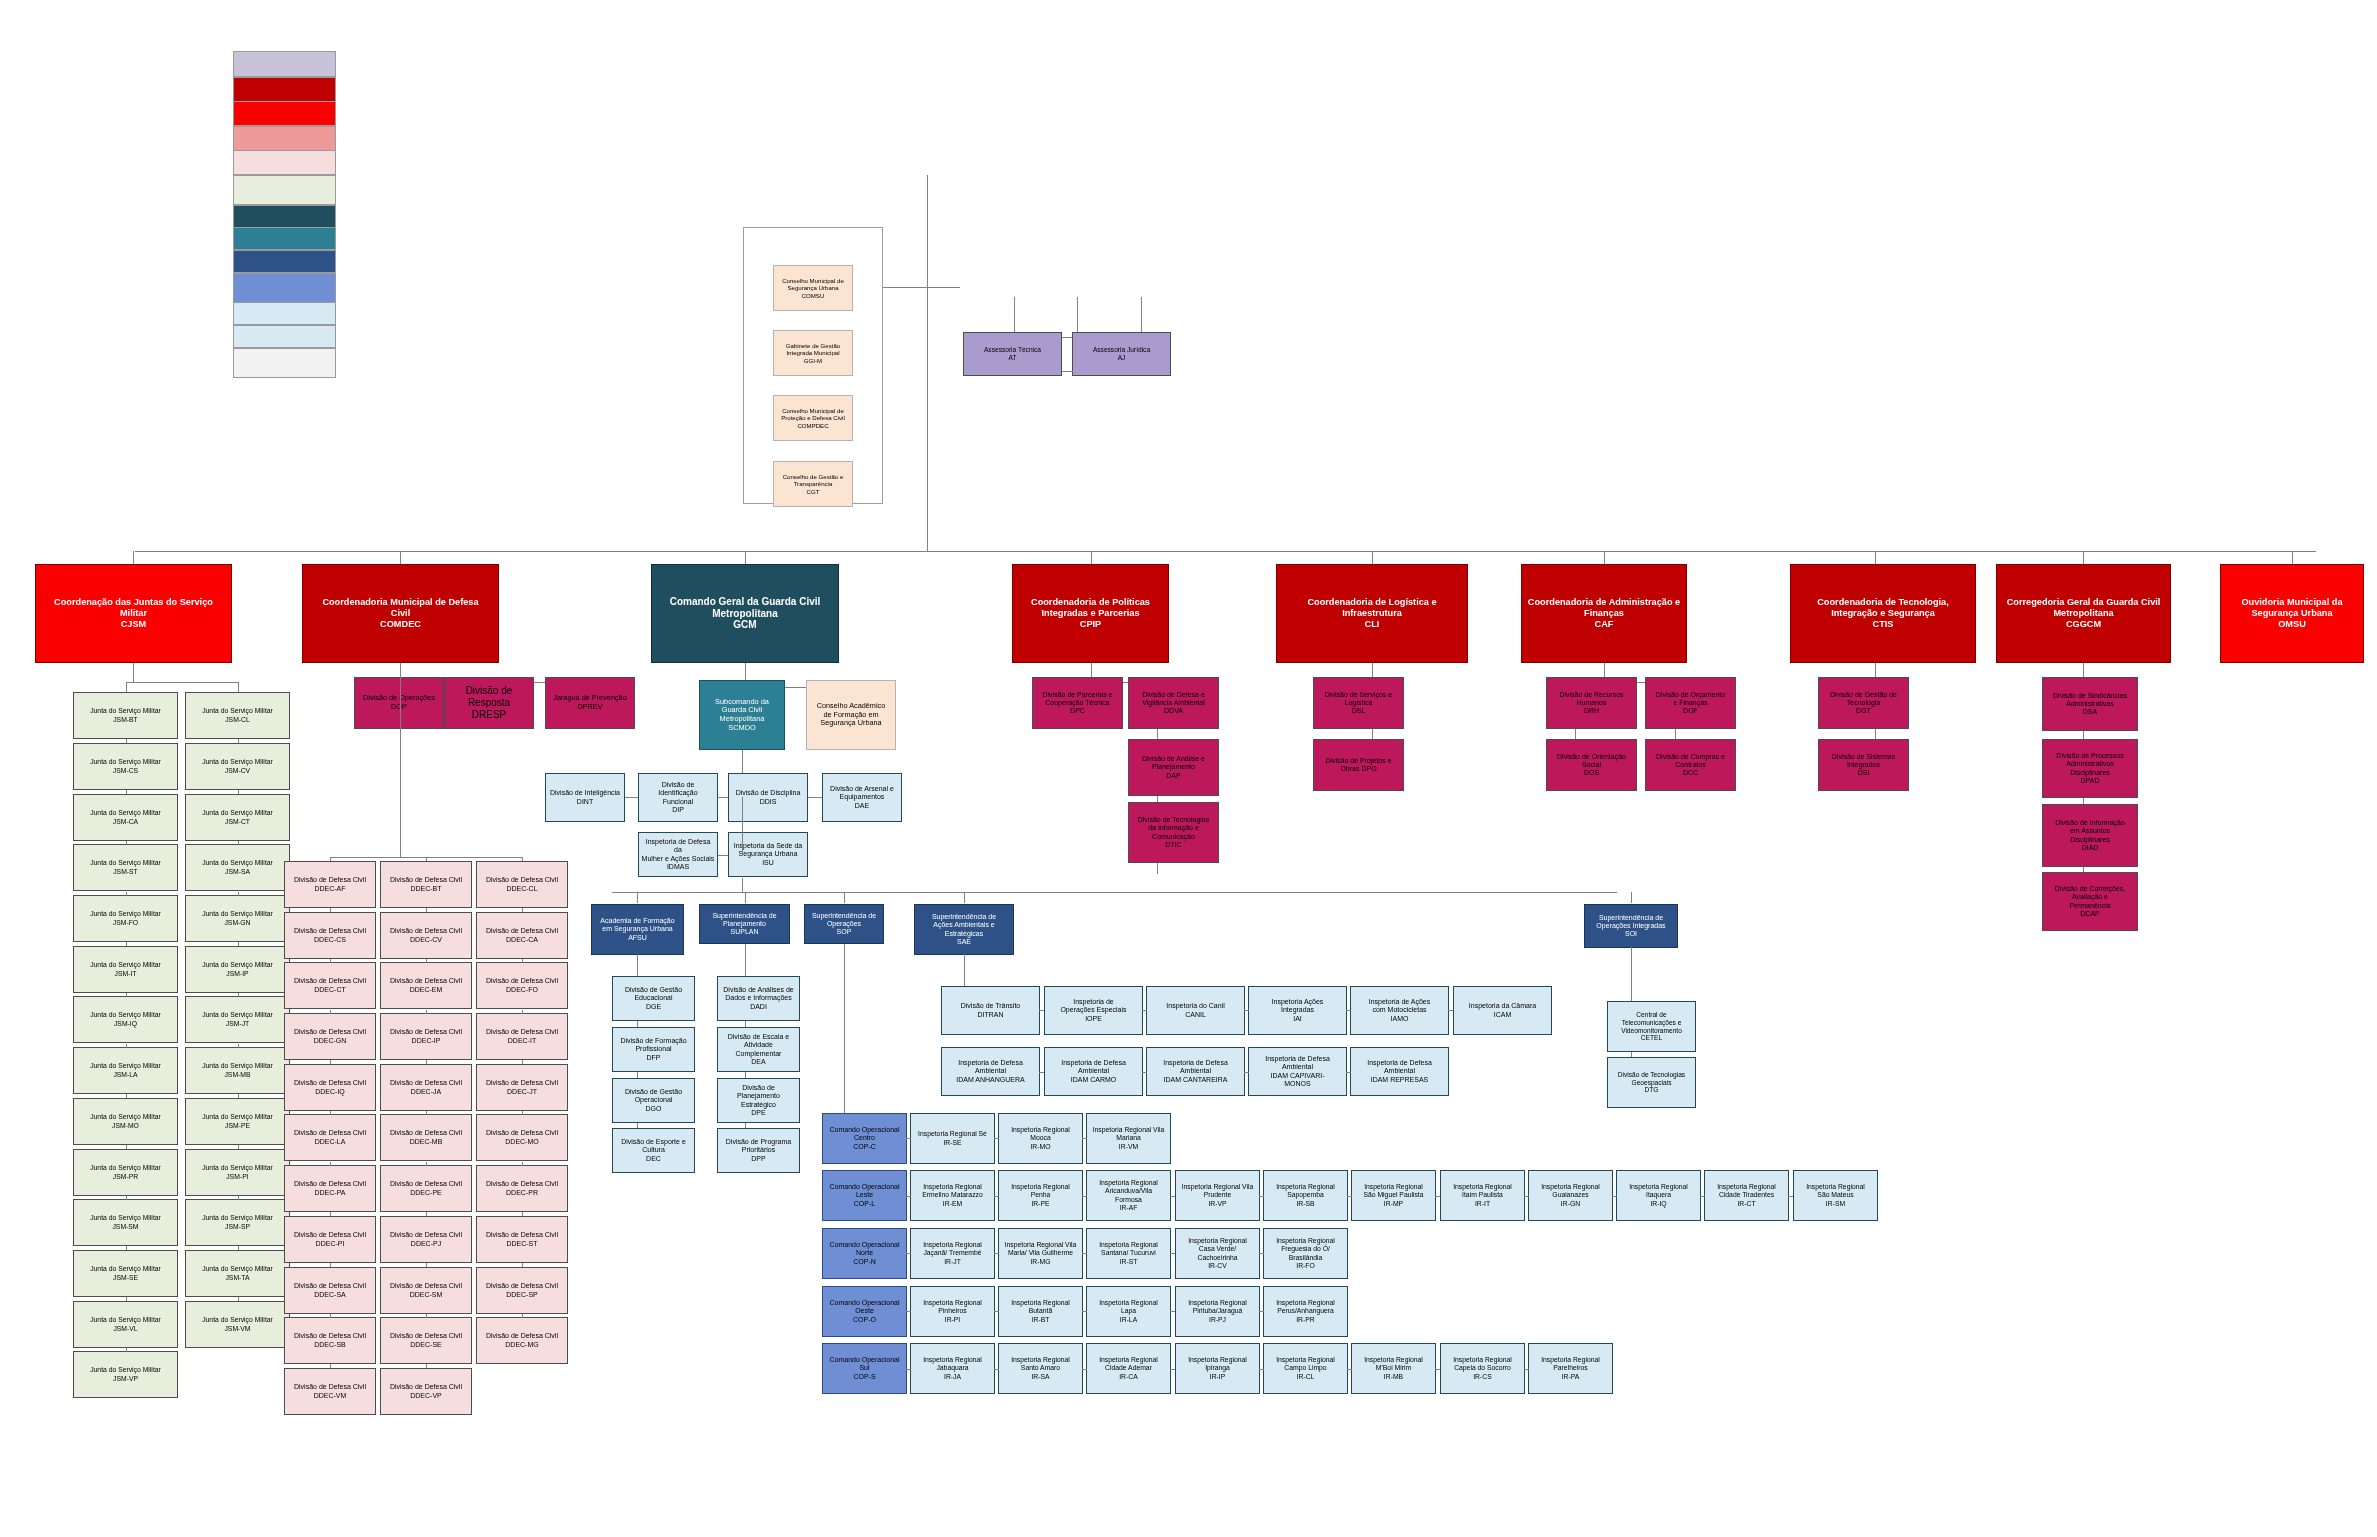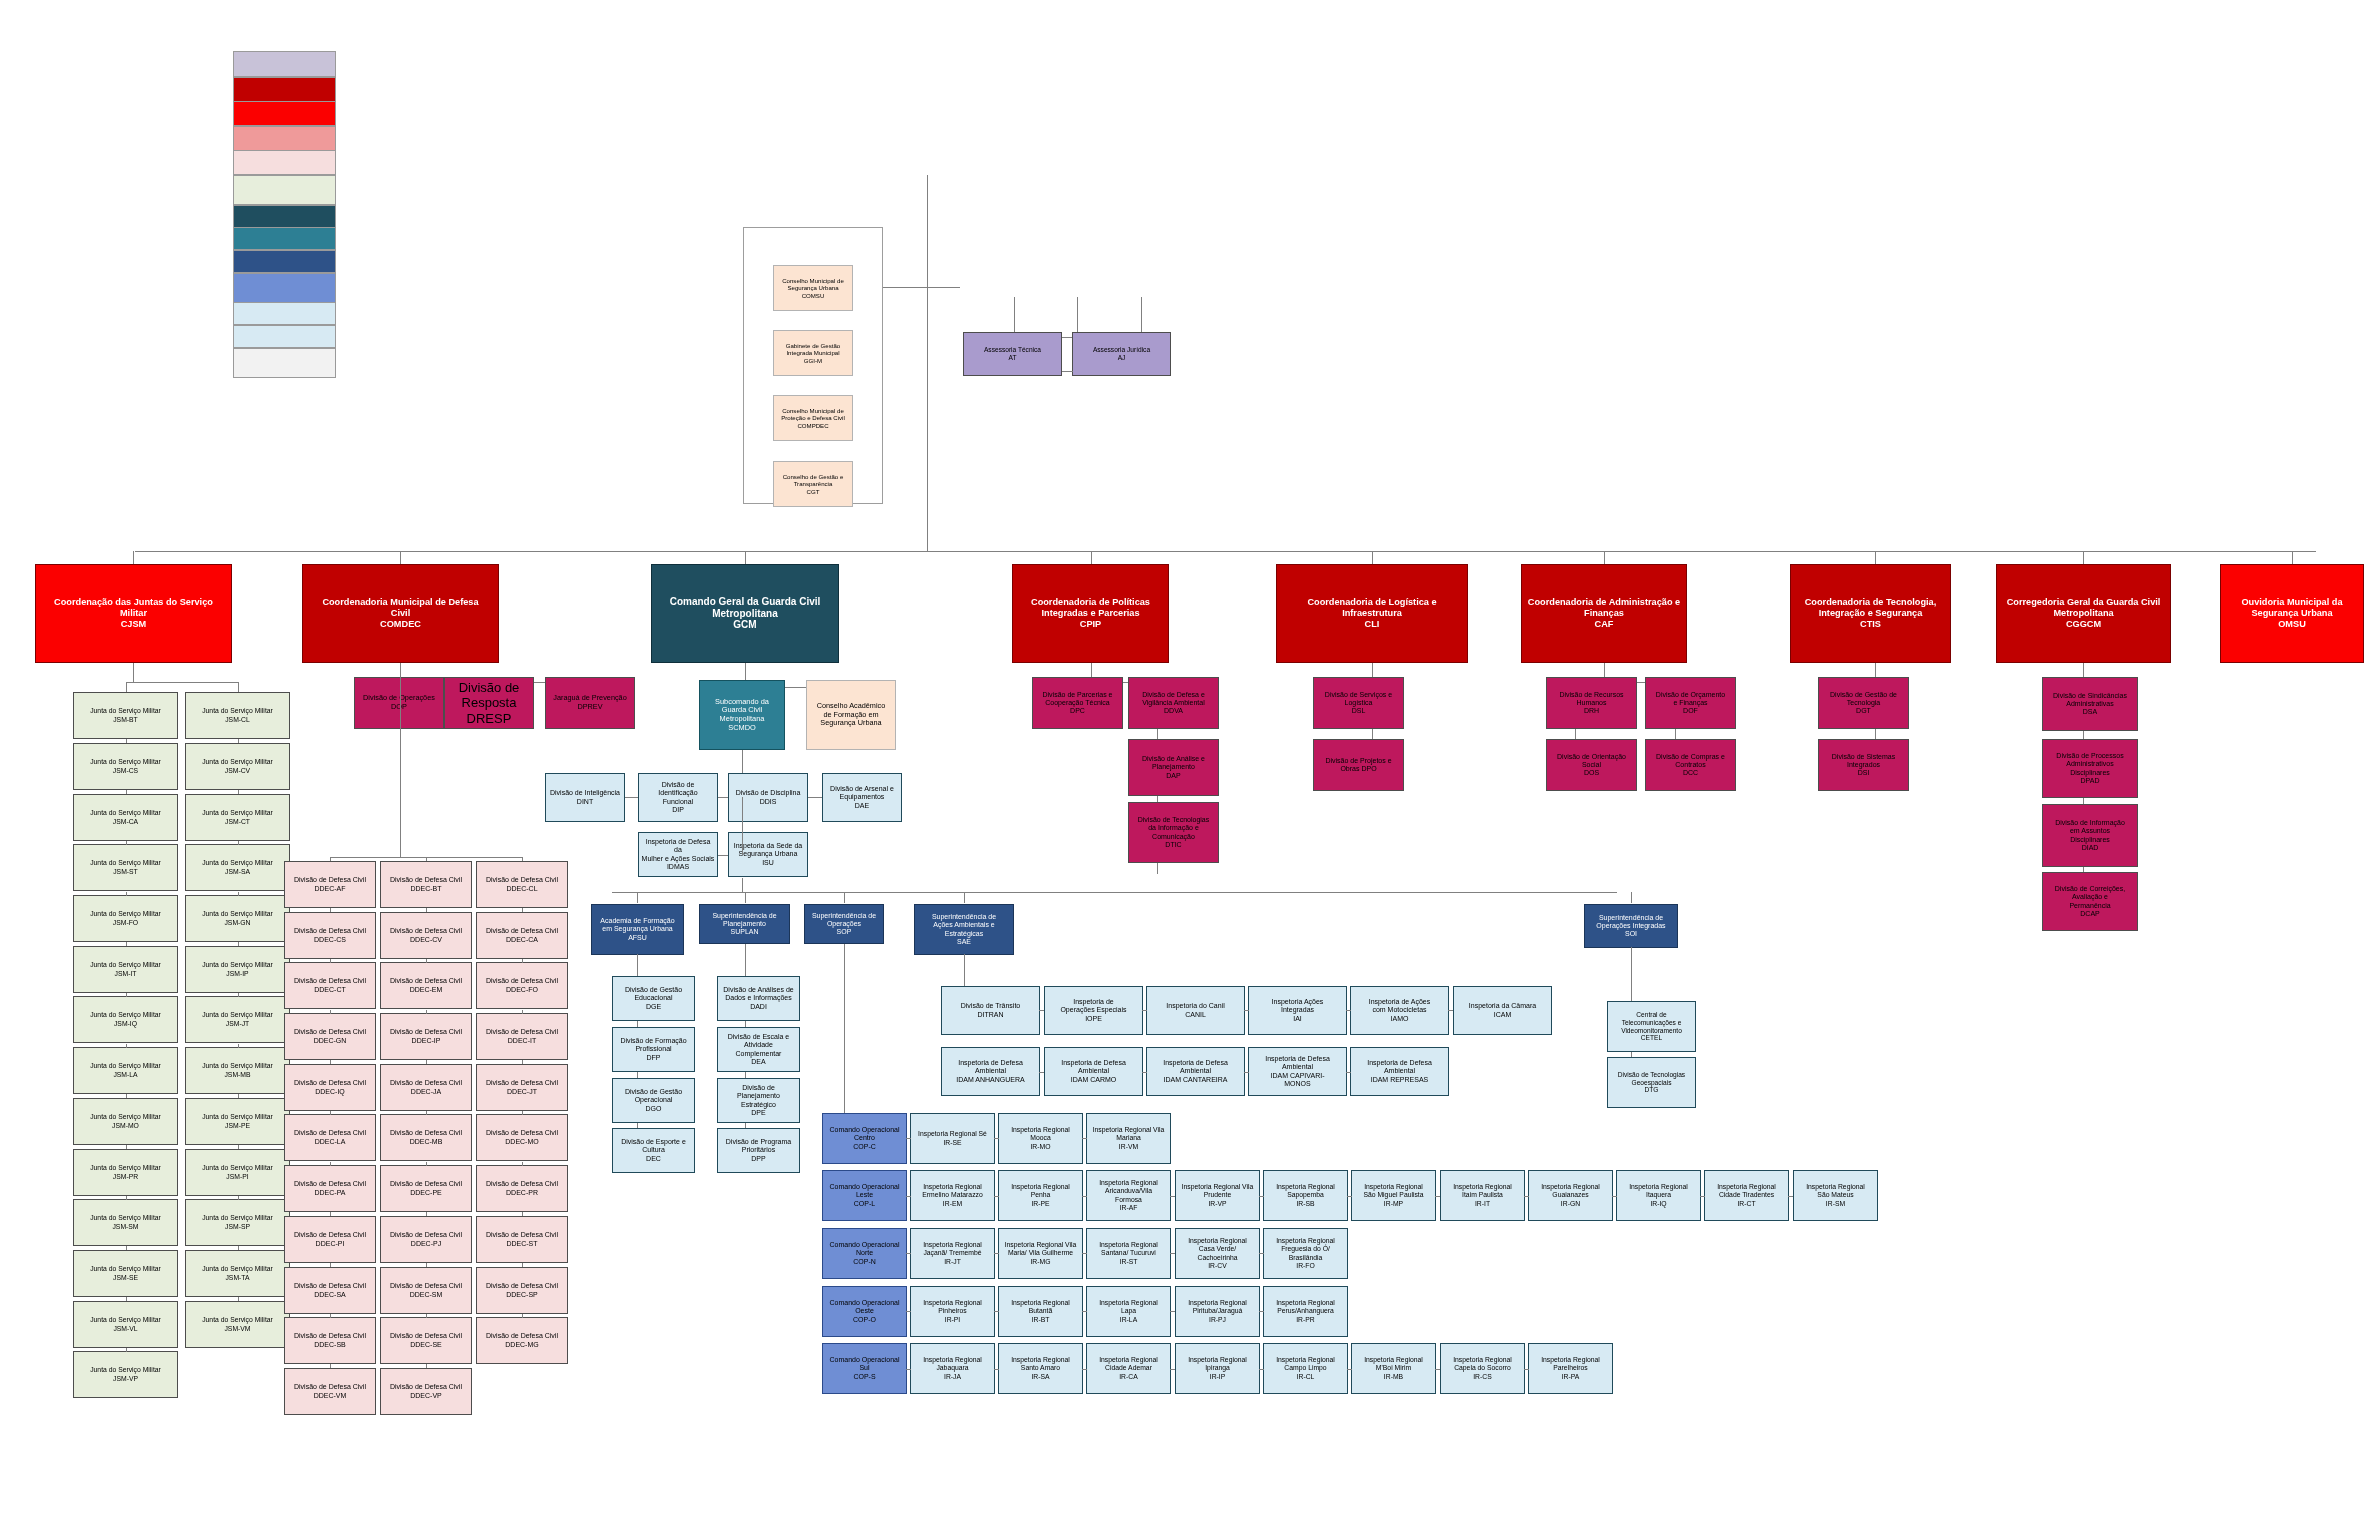--- a/index.html
+++ b/index.html
@@ -121,21 +121,21 @@
 Infraestrutura
 CLI</span>
     </div>
     <div class="ln lnv" style="left: 1372px; top: 551px; height: 13px;"></div>
     <div class="node c-coord" style="left: 1521px; top: 564px; width: 166px; height: 99px; font-size: 9.2px;">
       <span>Coordenadoria de Administração e
 Finanças
 CAF</span>
     </div>
     <div class="ln lnv" style="left: 1604px; top: 551px; height: 13px;"></div>
-    <div class="node c-coord" style="left: 1790px; top: 564px; width: 161px; height: 99px; font-size: 9.2px;">
+    <div class="node c-coord" style="left: 1790px; top: 564px; width: 186px; height: 99px; font-size: 9.2px;">
       <span>Coordenadoria de Tecnologia,
 Integração e Segurança
 CTIS</span>
     </div>
     <div class="ln lnv" style="left: 1875px; top: 551px; height: 13px;"></div>
     <div class="node c-coord" style="left: 1996px; top: 564px; width: 175px; height: 99px; font-size: 9.2px;">
       <span>Corregedoria Geral da Guarda Civil
 Metropolitana
 CGGCM</span>
     </div>
@@ -287,21 +287,21 @@
     <div class="ln lnh" style="left: 383px; top: 682px; width: 191px;"></div>
     <div class="ln lnv" style="left: 383px; top: 682px; height: 0px;"></div>
     <div class="ln lnv" style="left: 473px; top: 682px; height: 0px;"></div>
     <div class="ln lnv" style="left: 574px; top: 682px; height: 0px;"></div>
     <div class="ln lnv" style="left: 383px; top: 682px; height: 0px;"></div>
     <div class="node c-div" style="left: 338px; top: 677px; width: 90px; height: 52px; font-size: 7.3px;">
       <span>Divisão de Operações
 DOP</span>
     </div>
     <div class="ln lnv" style="left: 473px; top: 682px; height: 0px;"></div>
-    <div class="node c-div" style="left: 428px; top: 677px; width: 90px; height: 52px; font-size: 13px; justify-content: center;">
+    <div class="node c-div" style="left: 428px; top: 677px; width: 90px; height: 52px; font-size: 10px; justify-content: center;">
       <span>Divisão de Resposta
 DRESP</span>
     </div>
     <div class="ln lnv" style="left: 574px; top: 682px; height: 0px;"></div>
     <div class="node c-div" style="left: 529px; top: 677px; width: 90px; height: 52px; font-size: 7.3px;">
       <span>Jaraguá de Prevenção
 DPREV</span>
     </div>
     <div class="ln lnv" style="left: 400px; top: 663px; height: 194px;"></div>
     <div class="ln lnh" style="left: 400px; top: 857px;"></div>

